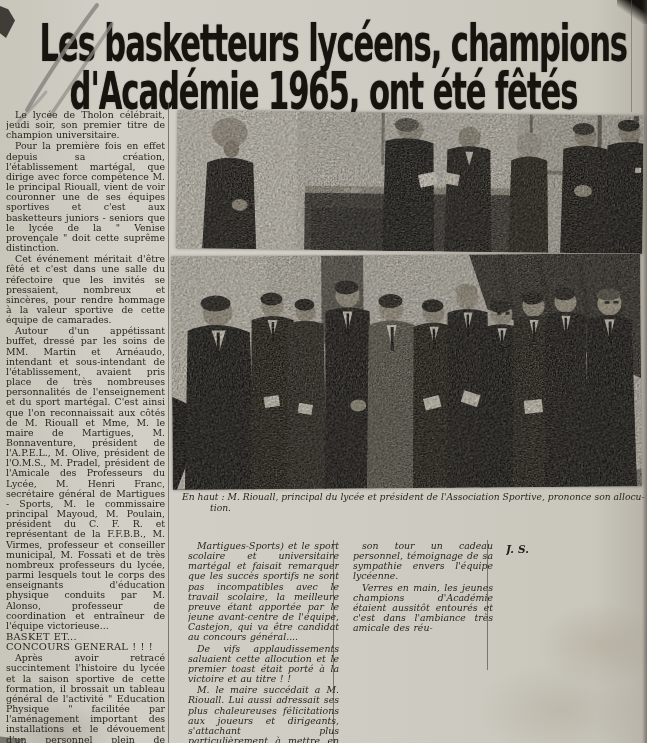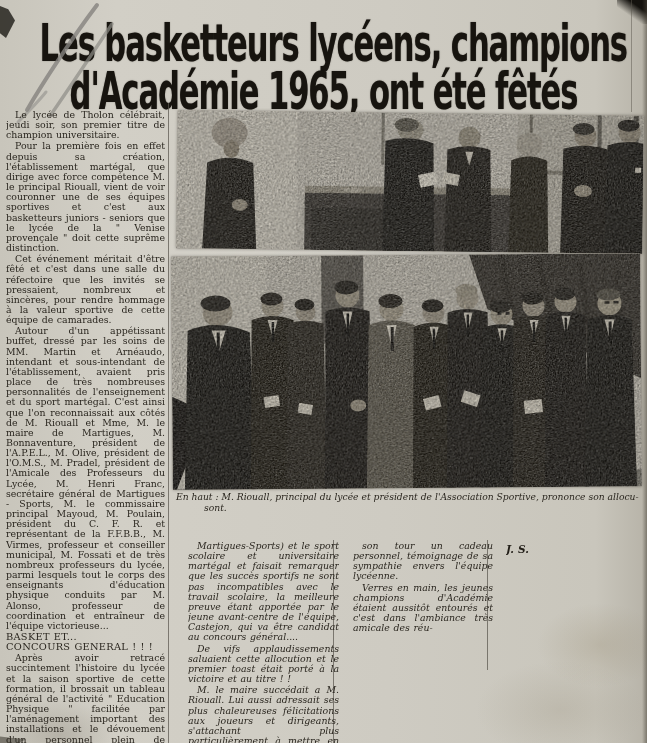--- a/index.html
+++ b/index.html
@@ -39,21 +39,21 @@
   .vr-c2{left:487px;top:540px;height:130px;}
   .edge-right{position:absolute;right:0;top:0;width:5px;height:743px;
     background:linear-gradient(90deg, rgba(90,85,74,0), rgba(75,70,60,.55));}
   .fold-line{position:absolute;left:631px;top:0;width:1px;height:112px;background:rgba(92,87,77,.5);}
   
   .photo{position:absolute;box-shadow:0 0 3px rgba(40,36,30,.5);overflow:hidden;}
   .photo-top{left:177px;top:113px;width:466px;height:138px;transform:rotate(.7deg);background:#b7b2a7;}
   .photo-bottom{left:172px;top:255px;width:469px;height:233px;transform:rotate(-.45deg);background:#b4afa4;}
   .photo svg{display:block;}
   
-  .captions{position:absolute;left:176px;top:492px;width:464px;
+  .captions{position:absolute;left:182px;top:492px;width:464px;
     font-style:italic;font-size:9.2px;line-height:10.6px;color:#29251e;}
   .cap-cont{margin-left:28px;}
   
   .bcol{position:absolute;top:541px;font-style:italic;font-size:9.4px;line-height:10.15px;
     color:#2a261f;text-align:justify;word-spacing:.6px;height:202px;overflow:hidden;margin-left:12px;}
   .bcol p{margin:0 0 1px 0;text-indent:9px;}
   .bcol1{left:176px;width:151px;}
   .bcol2{left:341px;width:140px;}
   .bcol3{left:494px;width:143px;}
   .signature{padding-right:14px;font-weight:bold;font-size:10.5px;
@@ -248,21 +248,21 @@
         <polygon points="433,66 443,66 438,86" fill="#c9c3b5"></polygon>
         <rect x="437" y="68" width="3" height="22" fill="#12100d"></rect>
   </g>
   <rect width="469" height="233" filter="url(#grainDark)" opacity=".45"></rect>
   <rect width="469" height="233" filter="url(#grainLight)" opacity=".35"></rect>
 </svg>
 </div>
 
 <div class="captions">
   <div>En haut : M. Riouall, principal du lycée et président de l'Association Sportive, prononce son allocu-</div>
-  <div class="cap-cont">sont.</div>
+  <div class="cap-cont">tion.</div>
 </div>
 
 <div class="bcol bcol1">
   <p>Martigues-Sports) et le sport scolaire et universitaire martégal et faisait remarquer que les succès sportifs ne sont pas incompatibles avec le travail scolaire, la meilleure preuve étant apportée par le jeune avant-centre de l'équipe, Castejon, qui va être candidat au concours général....</p>
   <p>De vifs applaudissements saluaient cette allocution et le premier toast était porté à la victoire et au titre ! !</p>
   <p>M. le maire succédait a M. Riouall. Lui aussi adressait ses plus chaleureuses félicitations aux joueurs et dirigeants, s'attachant plus particulièrement à mettre en exergue l'action prépondérante de M. le principal, sportif convain-</p>
 </div>
 <div class="bcol bcol2">
   <p>son tour un cadeau personnel, témoignage de sa sympathie envers l'équipe lycéenne.</p>
   <p>Verres en main, les jeunes champions d'Académie étaient aussitôt entourés et c'est dans l'ambiance très amicale des réu-</p>

